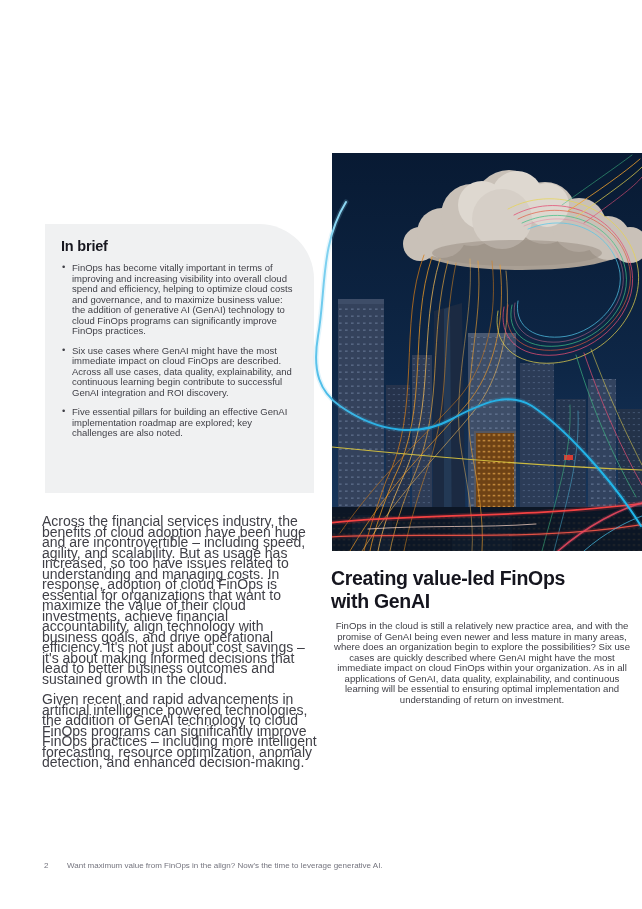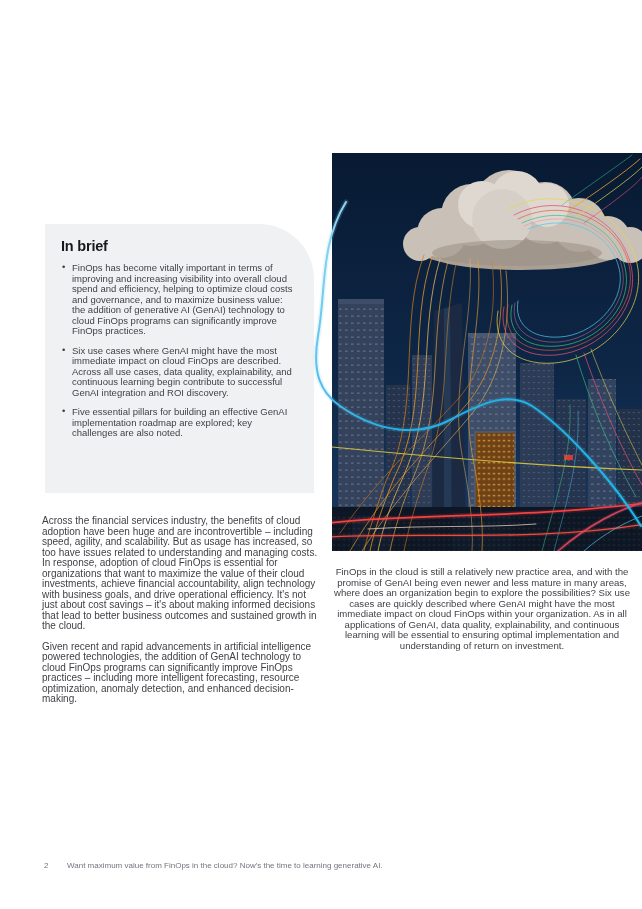--- a/index.html
+++ b/index.html
@@ -40,21 +40,21 @@
   }
   .hero svg{display:block;}
   
   .curve-overlay{
     position:absolute;left:300px;top:196px;width:342px;height:364px;
     z-index:2;pointer-events:none;
   }
   
   .col-left{
     position:absolute;left:42px;top:516px;width:276px;
-    font-size:10px;line-height:10.5px;color:#3f3f46;
+    font-size:14px;line-height:10.5px;color:#3f3f46;
   }
   .col-left p{margin:0 0 10px 0;}
   .col-right{
     position:absolute;left:331px;top:567px;width:302px;
   }
   .section-heading{
     margin:0 0 9px 0;width:272px;
     font-size:19.5px;line-height:22.5px;font-weight:bold;
     color:#15151e;letter-spacing:-0.3px;
   }
@@ -219,21 +219,22 @@
     <path d="M46,6 C20,48 26,96 18,140 C12,176 20,196 40,210 C80,238 120,240 150,224 C185,205 210,196 232,210 C262,230 310,280 341,330" fill="none" stroke="url(#cyanGrad)" stroke-width="5" opacity="0.18" stroke-linecap="round"></path>
     <path d="M46,6 C20,48 26,96 18,140 C12,176 20,196 40,210 C80,238 120,240 150,224 C185,205 210,196 232,210 C262,230 310,280 341,330" fill="none" stroke="url(#cyanGrad)" stroke-width="2" stroke-linecap="round"></path>
   </svg>
 
   <div class="col-left">
     <p>Across the financial services industry, the benefits of cloud adoption have been huge and are incontrovertible – including speed, agility, and scalability. But as usage has increased, so too have issues related to understanding and managing costs. In response, adoption of cloud FinOps is essential for organizations that want to maximize the value of their cloud investments, achieve financial accountability, align technology with business goals, and drive operational efficiency. It's not just about cost savings – it's about making informed decisions that lead to better business outcomes and sustained growth in the cloud.</p>
     <p>Given recent and rapid advancements in artificial intelligence powered technologies, the addition of GenAI technology to cloud FinOps programs can significantly improve FinOps practices – including more intelligent forecasting, resource optimization, anomaly detection, and enhanced decision-making.</p>
   </div>
 
   <div class="col-right">
+    <h1 class="section-heading">Creating value-led FinOps with GenAI</h1>
     <p>FinOps in the cloud is still a relatively new practice area, and with the promise of GenAI being even newer and less mature in many areas, where does an organization begin to explore the possibilities? Six use cases are quickly described where GenAI might have the most immediate impact on cloud FinOps within your organization. As in all applications of GenAI, data quality, explainability, and continuous learning will be essential to ensuring optimal implementation and understanding of return on investment.</p>
   </div>
 
   <div class="footer">
     <span class="page-num">2</span>
-    <span>Want maximum value from FinOps in the cloud? Now's the time to learning generative AI.</span>
+    <span>Want maximum value from FinOps in the align? Now's the time to leverage generative AI.</span>
   </div>
 
 </div>
 
 </body></html>

